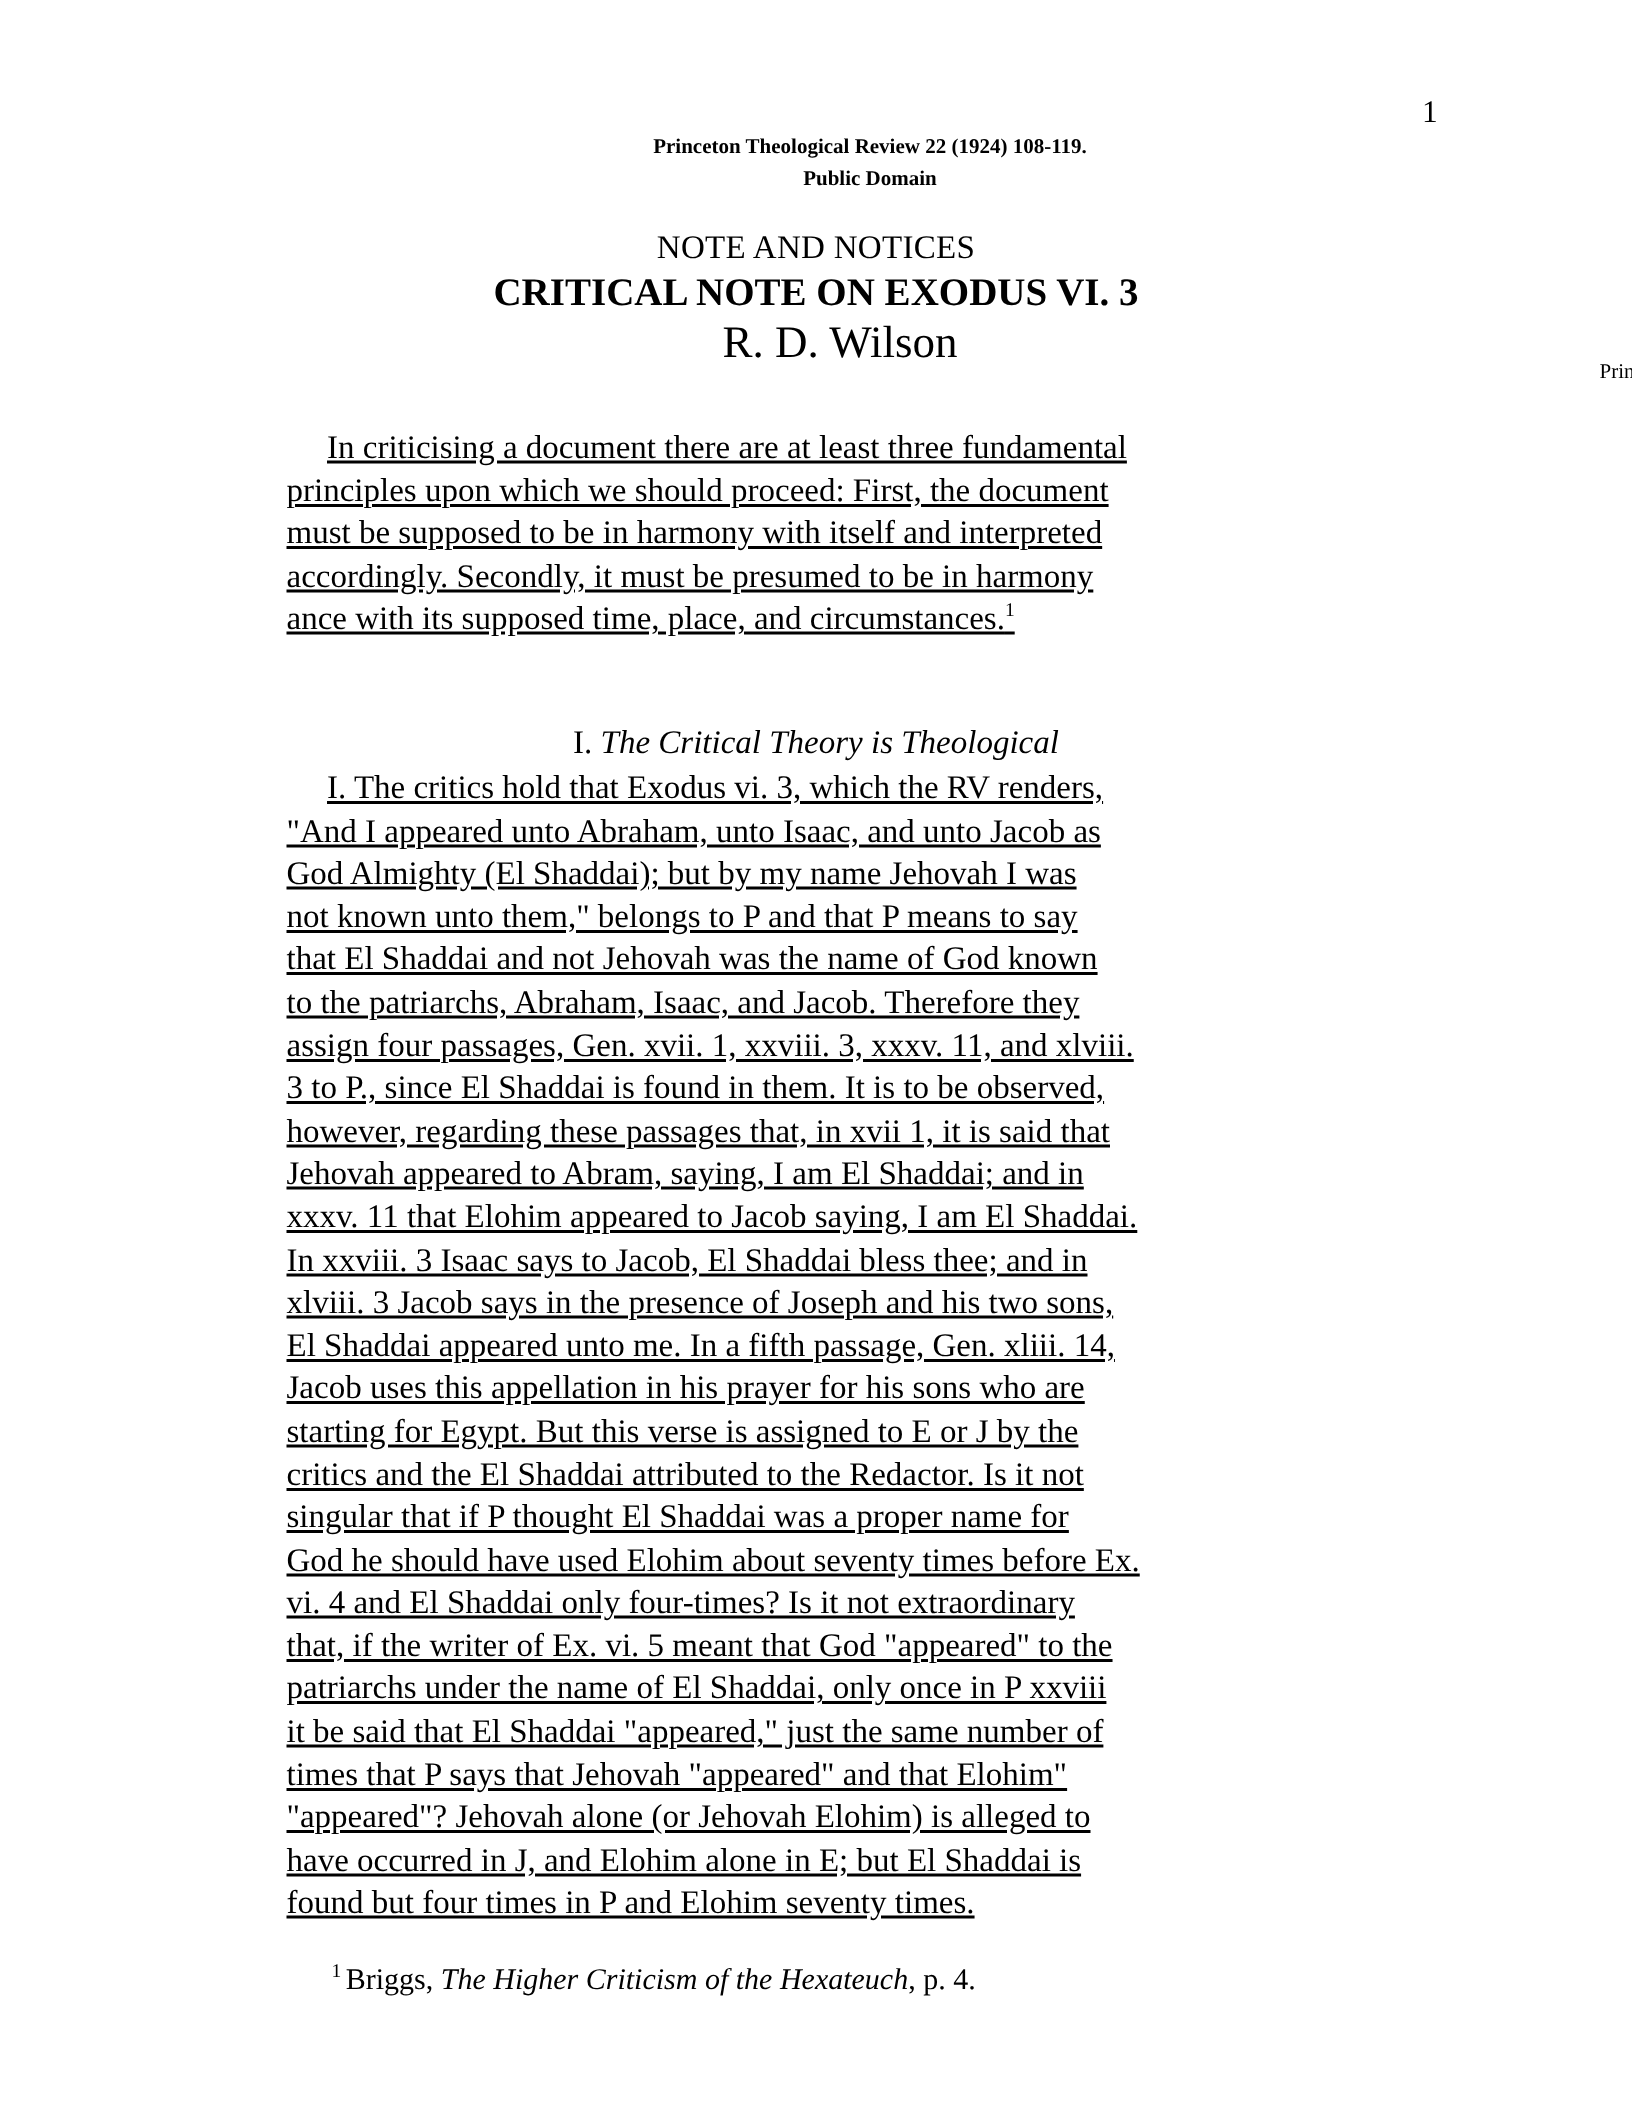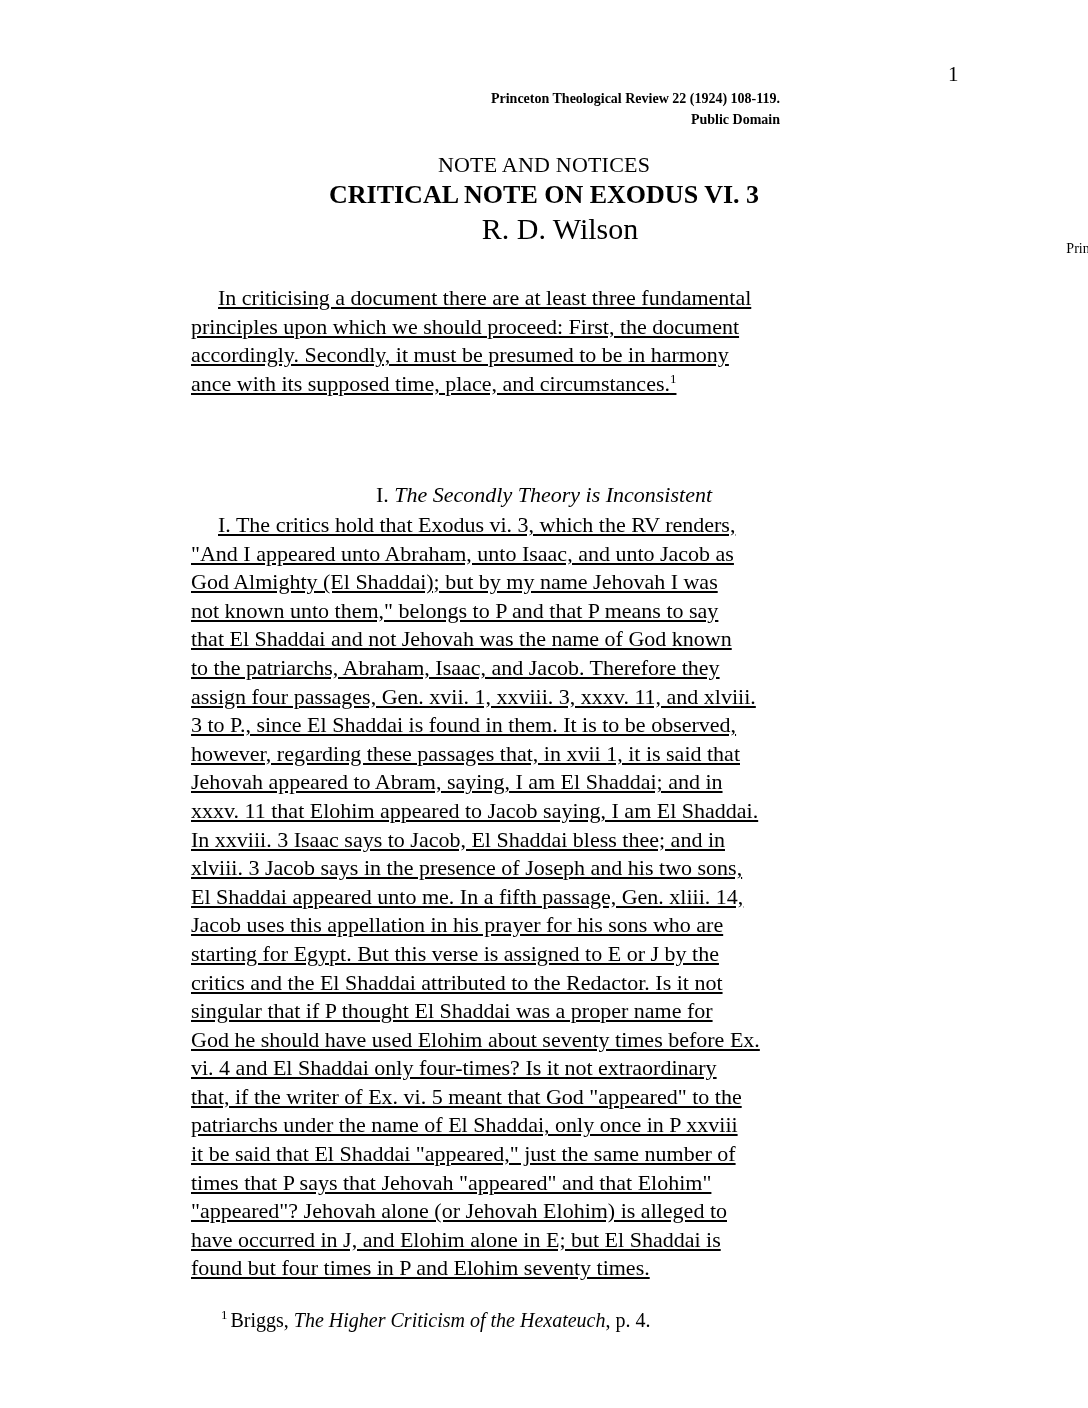--- a/index.html
+++ b/index.html
@@ -8,21 +8,21 @@
     font-family: "Liberation Serif", "DejaVu Serif", serif; color: #000;
   }
   .page-number {
     position: absolute; top: 62px; left: 948px; font-size: 21px;
   }
   .header-block {
     position: absolute; top: 88px; left: 0; width: 1088px; text-align: center;
   }
   .source-line {
     font-size: 14px; font-weight: bold; line-height: 21px;
-    position: absolute; left: 385px; width: 400px; text-align: right;
+    position: absolute; left: 385px; width: 400px; text-align: center;
   }
   .source-line.l1 { top: 0px; left: 380px; }
   .source-line.l2 { top: 21px; left: 380px; }
   .section-label {
     position: absolute; top: 152px; left: 0; width: 1088px; text-align: center;
     font-size: 22px; letter-spacing: 0.2px;
   }
   .article-title {
     position: absolute; top: 180px; left: 0; width: 1088px; text-align: center;
     font-size: 26px; font-weight: bold;
@@ -67,27 +67,28 @@
 </div>
 
 <div class="section-label">NOTE AND NOTICES</div>
 <div class="article-title">CRITICAL NOTE ON EXODUS VI. 3</div>
 <div class="author">R. D. Wilson</div>
 <div class="affiliation">Princeton</div>
 
 <div class="body-text para1">
   <span class="line indent">In criticising a document there are at least three fundamental</span>
   <span class="line">principles upon which we should proceed:  First, the document</span>
+  <span class="line">must be supposed to be in harmony with itself and interpreted</span>
   <span class="line">accordingly.  Secondly, it must be presumed to be in harmony</span>
   <span class="line"><span>ance with its supposed time, place, and circumstances.</span><sup>1</sup></span>
 </div>
 
 <div class="heading-sec">
   <span>I.</span>
-  <span class="title-italic">The Secondly Theory is Inconsistent</span>
+  <span class="title-italic">The Critical Theory is Theological</span>
 </div>
 
 <div class="body-text para2">
   <span class="line indent">I.  The critics hold that Exodus vi. 3, which the RV renders,</span>
   <span class="line">"And I appeared unto Abraham, unto Isaac, and unto Jacob as</span>
   <span class="line">God Almighty (El Shaddai); but by my name Jehovah I was</span>
   <span class="line">not known unto them," belongs to P and that P means to say</span>
   <span class="line">that El Shaddai and not Jehovah was the name of God known</span>
   <span class="line">to the patriarchs, Abraham, Isaac, and Jacob.  Therefore they</span>
   <span class="line">assign four passages, Gen. xvii. 1, xxviii. 3, xxxv. 11, and xlviii.</span>

